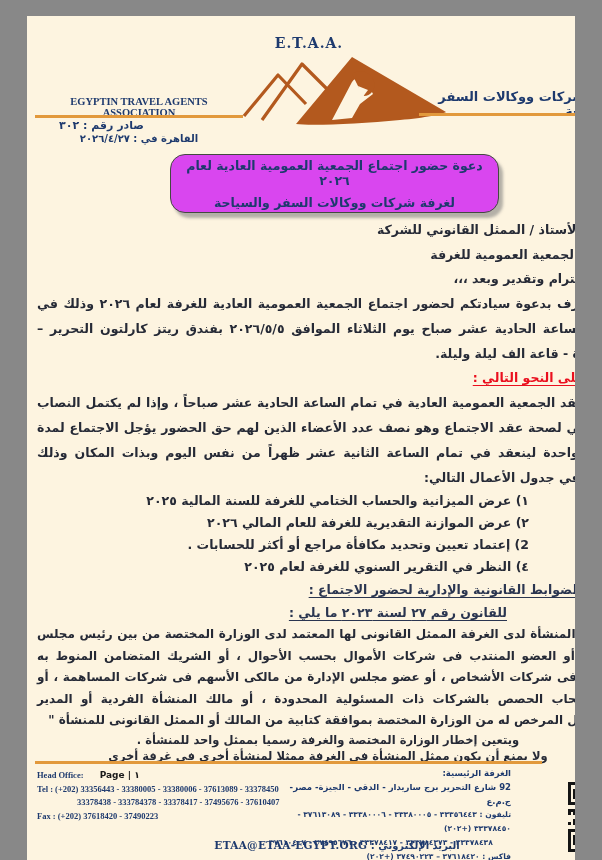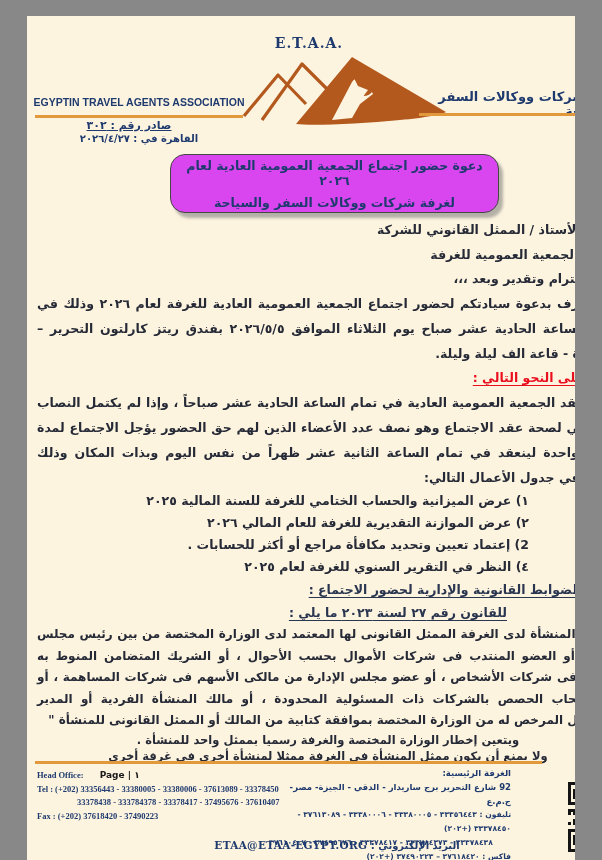--- a/index.html
+++ b/index.html
@@ -3,27 +3,27 @@
 <meta charset="utf-8">
 <style>
   html,body{margin:0;padding:0;background:#888;}
   .page{position:relative;width:548px;height:860px;background:#FDF4E0;overflow:hidden;
         font-family:"DejaVu Sans",sans-serif;margin:16px auto;}
   
   .etaa-title{position:absolute;top:19px;left:212px;width:140px;text-align:center;
     font-family:"DejaVu Serif",serif;font-weight:bold;font-size:14px;color:#1E3A6E;letter-spacing:1px;}
   .logo{position:absolute;top:36px;left:213px;width:210px;height:80px;}
   .org-en{position:absolute;top:80px;left:6px;width:212px;text-align:center;
-    font-family:Liberation Sans, sans-serif;font-weight:bold;font-size:10.5px;color:#1E3A6E;}
+    font-family:Liberation Serif, serif;font-weight:bold;font-size:10.5px;color:#1E3A6E;}
   .rule-left{position:absolute;top:99px;left:8px;width:208px;height:2.5px;background:#E2993C;}
   .rule-right{position:absolute;top:97px;left:392px;width:202px;height:2.5px;background:#E2993C;}
   .org-ar{position:absolute;top:73px;left:388px;width:208px;text-align:right;direction:rtl;
     font-weight:bold;font-size:13px;color:#1E3A6E;}
-  .issue-no{position:absolute;top:103px;left:32px;width:140px;text-align:center;direction:rtl;
-    font-weight:bold;font-size:11px;color:#1E3A6E;text-decoration:underline;}
+  .issue-no{position:absolute;top:103px;left:32px;width:140px;text-align:left;direction:rtl;
+    font-weight:bold;font-size:11px;color:#1E3A6E;}
   .date-line{position:absolute;top:117px;left:32px;width:160px;text-align:center;direction:rtl;
     font-weight:bold;font-size:10px;color:#1E3A6E;}
   
   .title-box{position:absolute;top:138px;left:143px;width:327px;height:57px;background:#d946ef;
     border:1.5px solid #434a40;border-radius:15px;box-shadow:4px 5px 3px rgba(120,120,120,.55);
     display:flex;flex-direction:column;justify-content:center;align-items:center;gap:7px;
     direction:rtl;color:#1E3A6E;font-weight:bold;font-size:12.5px;text-align:center;}
   
   .body{position:absolute;top:201px;left:10px;width:582px;direction:rtl;color:#262A36;
     font-weight:bold;font-size:12.5px;}

